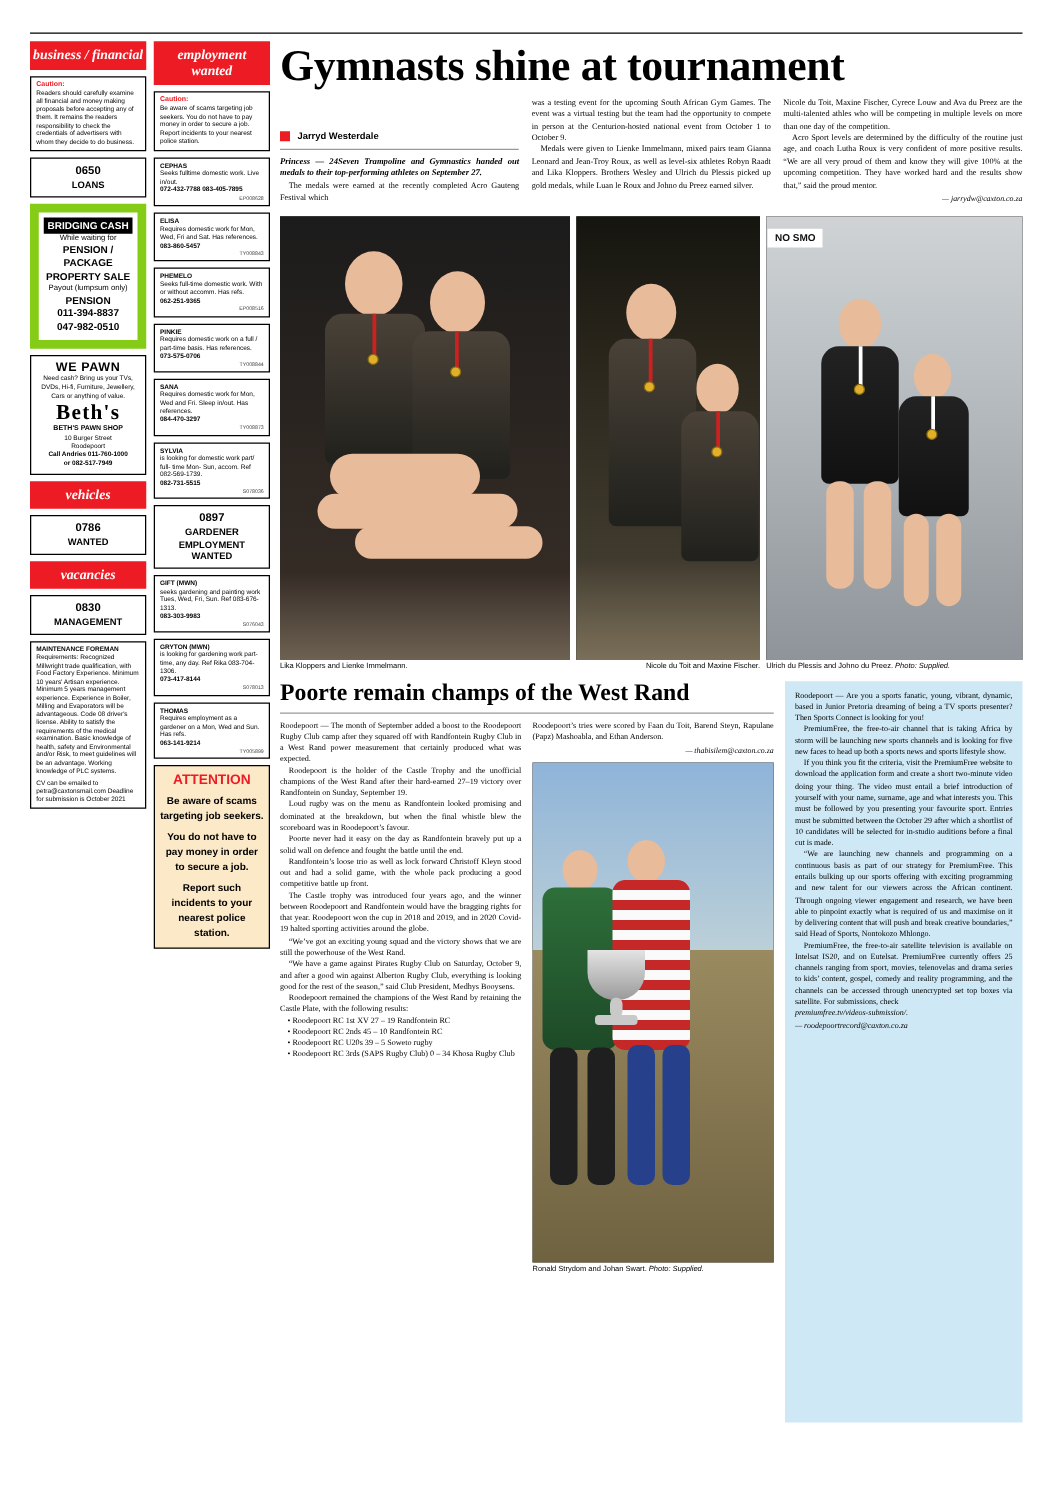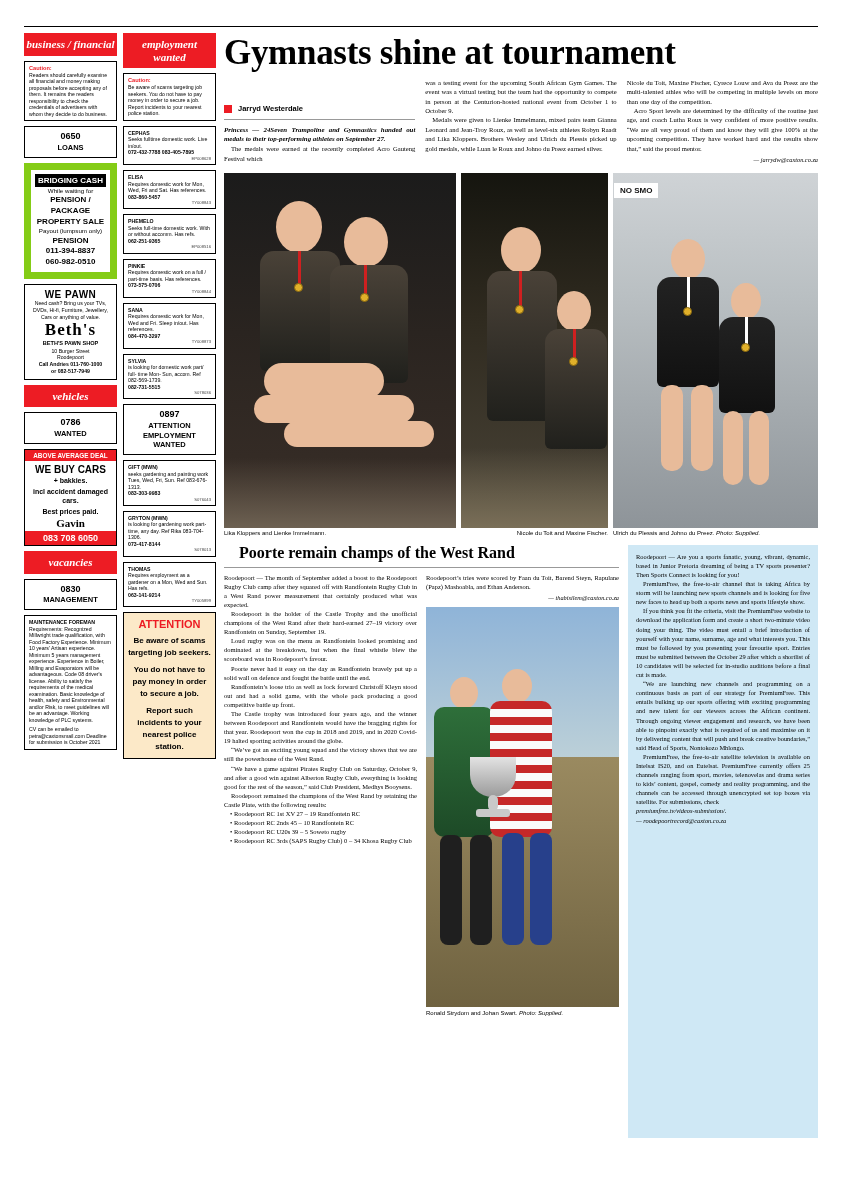--- a/index.html
+++ b/index.html
@@ -103,21 +103,21 @@
   .capline .c1 { flex:0 0 232px; }
   .capline .c2 { flex:1 1 auto; }
   .capline .c3 { flex:0 0 205px; }
   .capline .credit-i { font-style:italic; }
 
   .lower { display:flex; gap:9px; margin-top:9px; flex:1; }
   .lower-left { flex:1; }
   .lower-right { width:190px; background:#cfe8f5; padding:7px 8px; }
 
   .subhead {
-    font-family:"Liberation Serif", serif; font-size:16px; line-height:1.05; margin:0 0 5px 15px;
+    font-family:"Liberation Serif", serif; font-size:19px; line-height:1.05; margin:0 0 5px 0;
   }
   .twocols { display:flex; gap:9px; }
   .c-narrow { flex:1; font-size:6.5px; line-height:1.4; text-align:justify; }
   .c-narrow p { margin:0; text-indent:7px; }
   .c-narrow p.first { text-indent:0; }
   .bul { text-indent:0 !important; padding-left:6px; }
 
   .photo.p4 { width:100%; height:400px; margin-top:4px; }
   .cap-small { font-size:6px; font-family:"Liberation Sans", sans-serif; margin-top:2px; }
 
@@ -170,50 +170,41 @@
           <div>LOANS</div>
         </div>
 
         <div class="bridging">
           <div class="h">BRIDGING CASH</div>
           <div class="l">While waiting for</div>
           <div class="l big">PENSION / PACKAGE PROPERTY SALE</div>
           <div class="l">Payout (lumpsum only)</div>
           <div class="l big">PENSION</div>
           <div class="l big">011-394-8837</div>
-          <div class="l big">060-982-0510</div>
+          <div class="l big">047-982-0510</div>
         </div>
 
         <div class="pawn">
           <div class="h">WE PAWN</div>
           <div class="l">Need cash? Bring us your TVs, DVDs, Hi-fi, Furniture, Jewellery, Cars or anything of value.</div>
           <div class="logo">Beth's</div>
           <div class="addr">BETH'S PAWN SHOP</div>
           <div class="l">10 Burger Street</div>
           <div class="l">Roodepoort</div>
           <div class="l bold">Call Andries 011-760-1000</div>
           <div class="l bold">or 082-517-7949</div>
         </div>
 
         <div class="cat-head">vehicles</div>
 
         <div class="num-box">
           <div class="n">0786</div>
           <div>WANTED</div>
         </div>
 
-        <div class="cars">
-          <div class="top">ABOVE AVERAGE DEAL</div>
-          <div class="h">WE BUY CARS</div>
-          <div class="l">+ bakkies.</div>
-          <div class="l">incl accident damaged cars.</div>
-          <div class="l">Best prices paid.</div>
-          <div class="nm">Gavin</div>
-          <div class="ph">083 708 6050</div>
-        </div>
 
         <div class="cat-head">vacancies</div>
 
         <div class="num-box">
           <div class="n">0830</div>
           <div>MANAGEMENT</div>
         </div>
 
         <div class="ad">
           <div class="ttl">MAINTENANCE FOREMAN</div>
@@ -269,21 +260,21 @@
 
         <div class="ad">
           <div class="ttl">SYLVIA</div>
           <div>is looking for domestic work part/ full- time Mon- Sun, accom. Ref 082-569-1739.</div>
           <div class="bold">082-731-5515</div>
           <div class="ref">S078036</div>
         </div>
 
         <div class="num-box">
           <div class="n">0897</div>
-          <div>ATTENTION EMPLOYMENT WANTED</div>
+          <div>GARDENER EMPLOYMENT WANTED</div>
         </div>
 
         <div class="ad">
           <div class="ttl">GIFT (MWN)</div>
           <div>seeks gardening and painting work Tues, Wed, Fri, Sun. Ref 083-676-1313.</div>
           <div class="bold">083-303-9983</div>
           <div class="ref">S076043</div>
         </div>
 
         <div class="ad">

